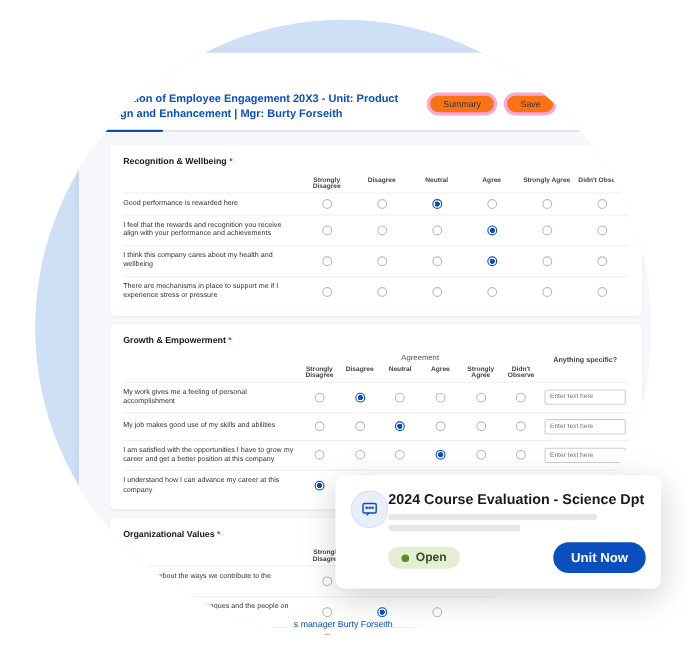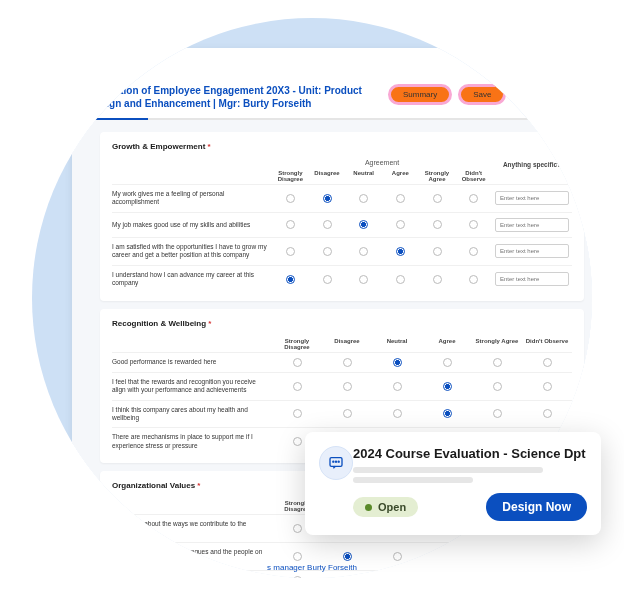--- a/index.html
+++ b/index.html
@@ -68,136 +68,20 @@
     <div class="title-row">
       <div class="title">Evaluation of Employee Engagement 20X3 - Unit: Product Design and Enhancement | Mgr: Burty Forseith</div>
       <div class="actions">
         <button class="btn-pill">Summary</button>
         <button class="btn-pill">Save</button>
       </div>
     </div>
     <div class="tabline"></div>
     <div class="body" id="body">
         <div class="section">
-          <div class="sec-title">Growth &amp; Empowerment</div>
-          <div class="ghead">
-            <div class="qcol"></div>
-            <div class="hdr-agree">Agreement</div>
-            <div class="spcol">Anything specific?</div>
-          </div>
-          <div class="ghead">
-            <div class="qcol"></div>
-            <div class="optcols">
-              <div class="optcol">Strongly Disagree</div>
-              <div class="optcol">Disagree</div>
-              <div class="optcol">Neutral</div>
-              <div class="optcol">Agree</div>
-              <div class="optcol">Strongly Agree</div>
-              <div class="optcol">Didn't Observe</div>
-            </div>
-            <div class="spcol"></div>
-          </div>
-          <div class="row">
-            <div class="qtxt">My work gives me a feeling of personal accomplishment</div>
-            <div class="opts">
-              <div class="opt">
-                <div class="radio"></div>
-              </div>
-              <div class="opt">
-                <div class="radio sel"></div>
-              </div>
-              <div class="opt">
-                <div class="radio"></div>
-              </div>
-              <div class="opt">
-                <div class="radio"></div>
-              </div>
-              <div class="opt">
-                <div class="radio"></div>
-              </div>
-              <div class="opt">
-                <div class="radio"></div>
-              </div>
-            </div>
-            <div class="spcol"><input class="txtin" placeholder="Enter text here" style=""></div>
-          </div>
-          <div class="row">
-            <div class="qtxt">My job makes good use of my skills and abilities</div>
-            <div class="opts">
-              <div class="opt">
-                <div class="radio"></div>
-              </div>
-              <div class="opt">
-                <div class="radio"></div>
-              </div>
-              <div class="opt">
-                <div class="radio sel"></div>
-              </div>
-              <div class="opt">
-                <div class="radio"></div>
-              </div>
-              <div class="opt">
-                <div class="radio"></div>
-              </div>
-              <div class="opt">
-                <div class="radio"></div>
-              </div>
-            </div>
-            <div class="spcol"><input class="txtin" placeholder="Enter text here" style=""></div>
-          </div>
-          <div class="row">
-            <div class="qtxt">I am satisfied with the opportunities I have to grow my career and get a better position at this company</div>
-            <div class="opts">
-              <div class="opt">
-                <div class="radio"></div>
-              </div>
-              <div class="opt">
-                <div class="radio"></div>
-              </div>
-              <div class="opt">
-                <div class="radio"></div>
-              </div>
-              <div class="opt">
-                <div class="radio sel"></div>
-              </div>
-              <div class="opt">
-                <div class="radio"></div>
-              </div>
-              <div class="opt">
-                <div class="radio"></div>
-              </div>
-            </div>
-            <div class="spcol"><input class="txtin" placeholder="Enter text here" style=""></div>
-          </div>
-          <div class="row">
-            <div class="qtxt">I understand how I can advance my career at this company</div>
-            <div class="opts">
-              <div class="opt">
-                <div class="radio sel"></div>
-              </div>
-              <div class="opt">
-                <div class="radio"></div>
-              </div>
-              <div class="opt">
-                <div class="radio"></div>
-              </div>
-              <div class="opt">
-                <div class="radio"></div>
-              </div>
-              <div class="opt">
-                <div class="radio"></div>
-              </div>
-              <div class="opt">
-                <div class="radio"></div>
-              </div>
-            </div>
-            <div class="spcol"><input class="txtin" placeholder="Enter text here" style=""></div>
-          </div>
-        </div>
-        <div class="section">
           <div class="sec-title">Recognition &amp; Wellbeing</div>
           <div class="ghead">
             <div class="qcol"></div>
             <div class="optcols">
               <div class="optcol">Strongly Disagree</div>
               <div class="optcol">Disagree</div>
               <div class="optcol">Neutral</div>
               <div class="optcol">Agree</div>
               <div class="optcol">Strongly Agree</div>
               <div class="optcol">Didn't Observe</div>
@@ -287,20 +171,136 @@
               <div class="opt">
                 <div class="radio"></div>
               </div>
               <div class="opt">
                 <div class="radio"></div>
               </div>
               <div class="opt">
                 <div class="radio"></div>
               </div>
             </div>
+          </div>
+        </div>
+        <div class="section">
+          <div class="sec-title">Growth &amp; Empowerment</div>
+          <div class="ghead">
+            <div class="qcol"></div>
+            <div class="hdr-agree">Agreement</div>
+            <div class="spcol">Anything specific?</div>
+          </div>
+          <div class="ghead">
+            <div class="qcol"></div>
+            <div class="optcols">
+              <div class="optcol">Strongly Disagree</div>
+              <div class="optcol">Disagree</div>
+              <div class="optcol">Neutral</div>
+              <div class="optcol">Agree</div>
+              <div class="optcol">Strongly Agree</div>
+              <div class="optcol">Didn't Observe</div>
+            </div>
+            <div class="spcol"></div>
+          </div>
+          <div class="row">
+            <div class="qtxt">My work gives me a feeling of personal accomplishment</div>
+            <div class="opts">
+              <div class="opt">
+                <div class="radio"></div>
+              </div>
+              <div class="opt">
+                <div class="radio sel"></div>
+              </div>
+              <div class="opt">
+                <div class="radio"></div>
+              </div>
+              <div class="opt">
+                <div class="radio"></div>
+              </div>
+              <div class="opt">
+                <div class="radio"></div>
+              </div>
+              <div class="opt">
+                <div class="radio"></div>
+              </div>
+            </div>
+            <div class="spcol"><input class="txtin" placeholder="Enter text here" style=""></div>
+          </div>
+          <div class="row">
+            <div class="qtxt">My job makes good use of my skills and abilities</div>
+            <div class="opts">
+              <div class="opt">
+                <div class="radio"></div>
+              </div>
+              <div class="opt">
+                <div class="radio"></div>
+              </div>
+              <div class="opt">
+                <div class="radio sel"></div>
+              </div>
+              <div class="opt">
+                <div class="radio"></div>
+              </div>
+              <div class="opt">
+                <div class="radio"></div>
+              </div>
+              <div class="opt">
+                <div class="radio"></div>
+              </div>
+            </div>
+            <div class="spcol"><input class="txtin" placeholder="Enter text here" style=""></div>
+          </div>
+          <div class="row">
+            <div class="qtxt">I am satisfied with the opportunities I have to grow my career and get a better position at this company</div>
+            <div class="opts">
+              <div class="opt">
+                <div class="radio"></div>
+              </div>
+              <div class="opt">
+                <div class="radio"></div>
+              </div>
+              <div class="opt">
+                <div class="radio"></div>
+              </div>
+              <div class="opt">
+                <div class="radio sel"></div>
+              </div>
+              <div class="opt">
+                <div class="radio"></div>
+              </div>
+              <div class="opt">
+                <div class="radio"></div>
+              </div>
+            </div>
+            <div class="spcol"><input class="txtin" placeholder="Enter text here" style=""></div>
+          </div>
+          <div class="row">
+            <div class="qtxt">I understand how I can advance my career at this company</div>
+            <div class="opts">
+              <div class="opt">
+                <div class="radio sel"></div>
+              </div>
+              <div class="opt">
+                <div class="radio"></div>
+              </div>
+              <div class="opt">
+                <div class="radio"></div>
+              </div>
+              <div class="opt">
+                <div class="radio"></div>
+              </div>
+              <div class="opt">
+                <div class="radio"></div>
+              </div>
+              <div class="opt">
+                <div class="radio"></div>
+              </div>
+            </div>
+            <div class="spcol"><input class="txtin" placeholder="Enter text here" style=""></div>
           </div>
         </div>
         <div class="section">
           <div class="sec-title">Organizational Values</div>
           <div class="ghead">
             <div class="qcol"></div>
             <div class="optcols">
               <div class="optcol">Strongly Disagree</div>
               <div class="optcol">Disagree</div>
               <div class="optcol">Neutral</div>
@@ -396,16 +396,16 @@
   </div>
   <div class="card-body">
     <div class="card-title">2024 Course Evaluation - Science Dpt</div>
     <div class="skel s1"></div>
     <div class="skel s2"></div>
     <div class="card-foot">
       <div class="status">
         <span class="dot"></span>
         <span>Open</span>
       </div>
-      <button class="start">Design Now</button>
+      <button class="start">Unit Now</button>
     </div>
   </div>
 </div>
 
 </body></html>

